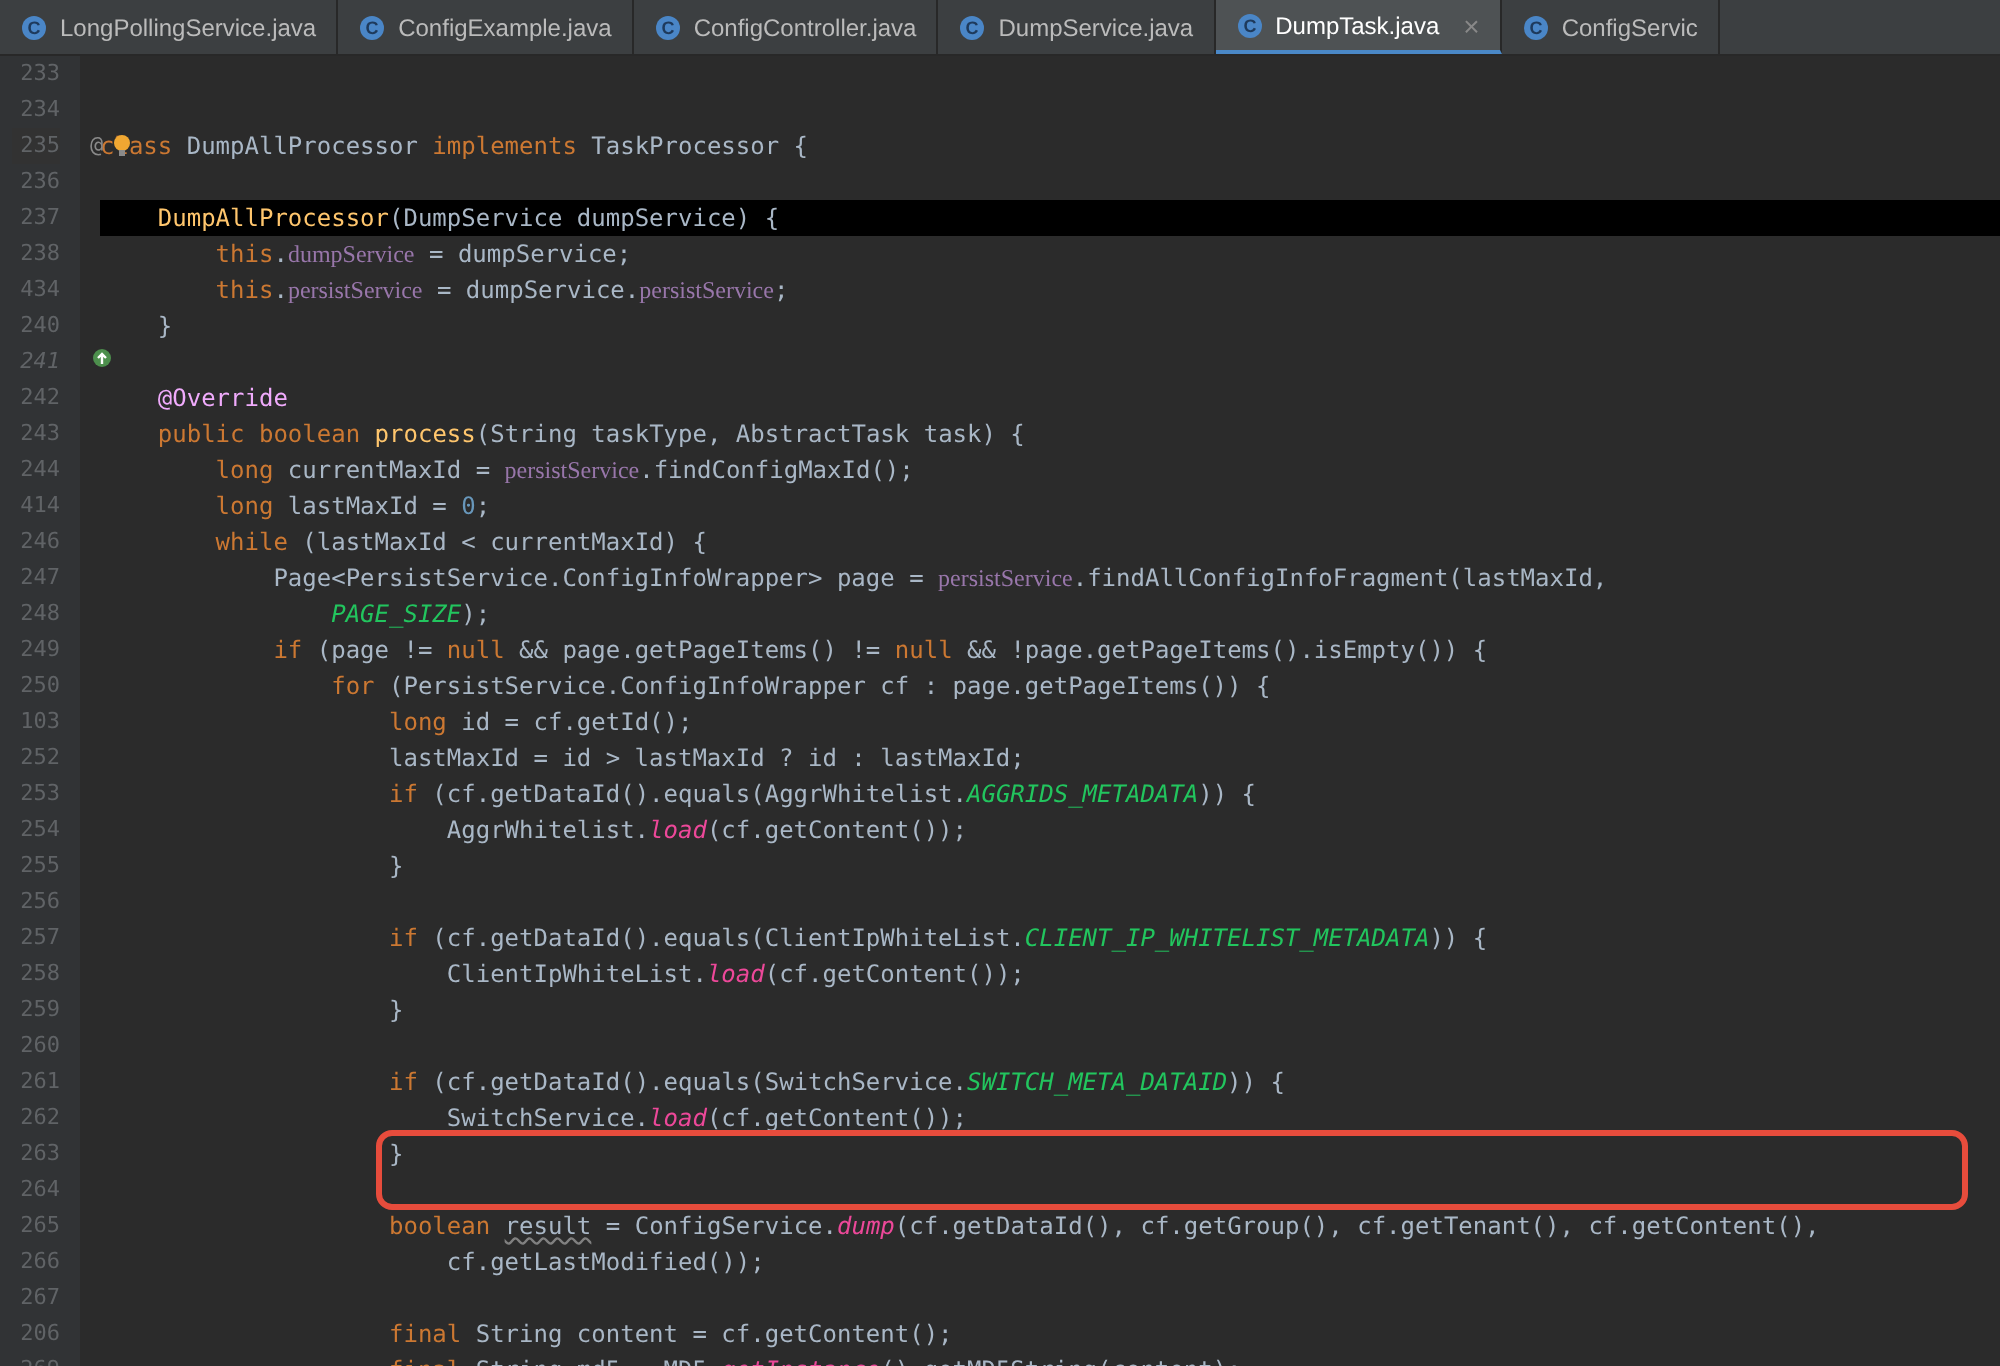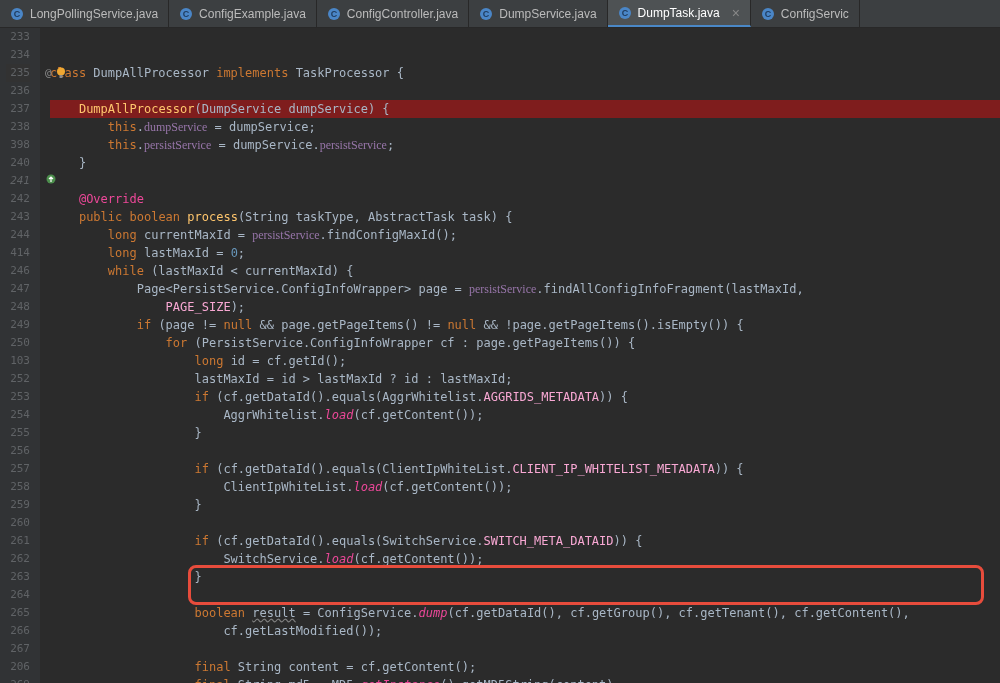--- a/index.html
+++ b/index.html
@@ -77,28 +77,28 @@
     line-height: 18px;
     font-size: 12px;
     position: relative;
     white-space: pre;
     overflow: hidden;
   }
   .code-line {
     height: 18px;
   }
   .code-line.current {
-    background: #7f1d1d;
+    background: #000000;
   }
   .kw { color: #cc7832; }
   .method-def { color: #ffc66d; }
   .field { color: #9876aa; font-family: Liberation Serif, serif; }
-  .static-field { color: #f9a8d4; }
+  .static-field { color: #22c55e; font-style: italic; }
   .static-method { font-style: italic; color: #ec4899; }
-  .anno { color: #ec4899; }
+  .anno { color: #f0abfc; }
   .num { color: #6897bb; }
   .underline-warn { text-decoration: underline wavy #808080; }
   .hl-box {
     position: absolute;
     border: 3px solid #e74c3c;
     border-radius: 8px;
     pointer-events: none;
   }
 </style>
 </head>
@@ -165,21 +165,21 @@
 <div class="editor">
   <div class="gutter" id="gutter">
       <div class="gutter-line">233</div>
       <div class="gutter-line">234</div>
       <div class="gutter-line" style="background: rgb(50, 50, 50); position: relative; align-items: center;">
         <span>235</span>
       </div>
       <div class="gutter-line">236</div>
       <div class="gutter-line">237</div>
       <div class="gutter-line">238</div>
-      <div class="gutter-line">398</div>
+      <div class="gutter-line">434</div>
       <div class="gutter-line">240</div>
       <div class="gutter-line" style="position: relative; font-style: italic;">241<span style="position: absolute; left: 40px;"><svg width="10" height="10" viewBox="0 0 10 10">
             <circle cx="5" cy="5" r="4.5" fill="#4d8f4d"></circle>
             <path d="M5 8 L5 3 M3 5 L5 3 L7 5" stroke="#fff" stroke-width="1.2" fill="none"></path>
           </svg></span><span style="position: absolute; left: 28px; top: 3px; width: 10px; height: 10px;"></span></div>
       <div class="gutter-line">242</div>
       <div class="gutter-line">243</div>
       <div class="gutter-line">244</div>
       <div class="gutter-line">414</div>
       <div class="gutter-line">246</div>

